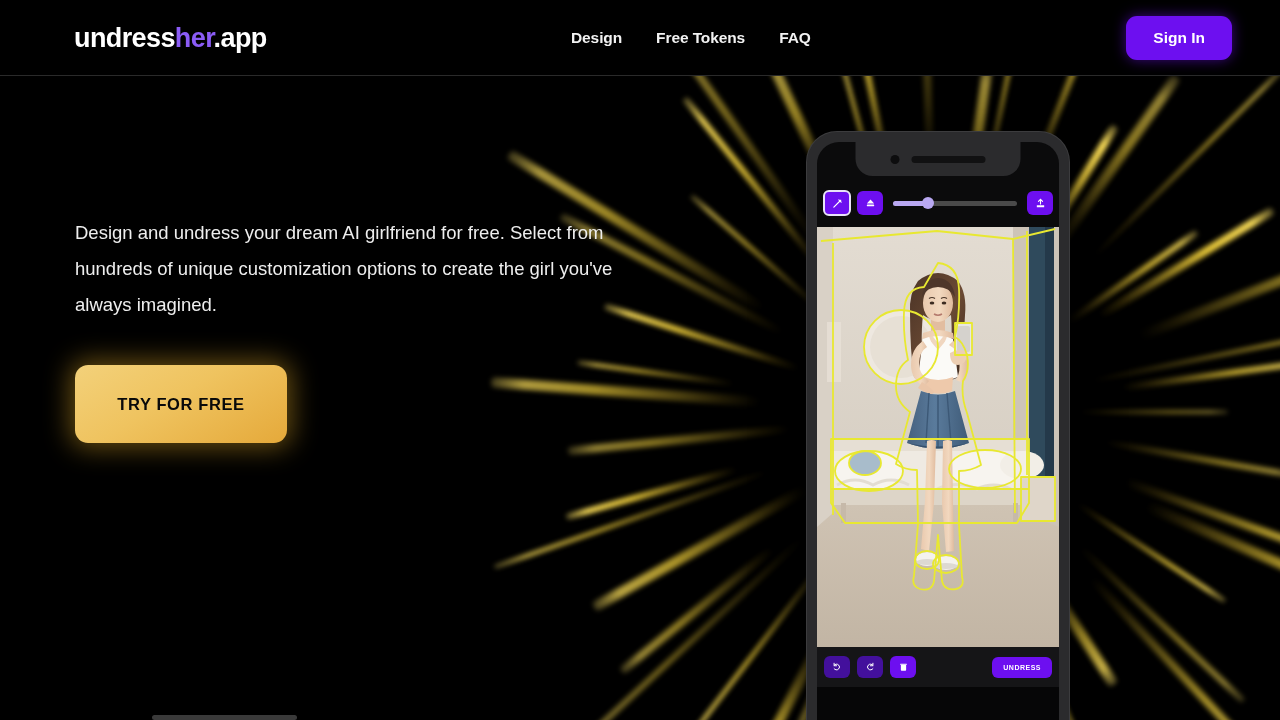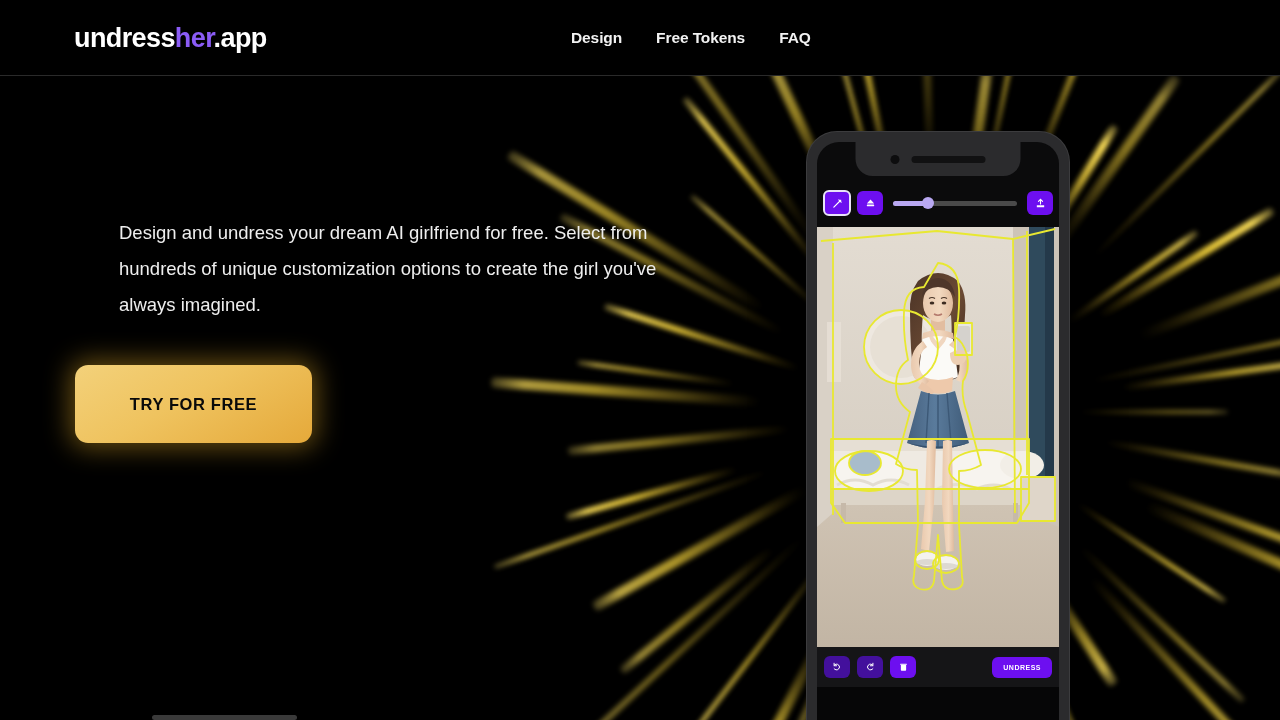--- a/index.html
+++ b/index.html
@@ -63,25 +63,24 @@
     font-size: 47px; font-weight: 700;
     color: #ffffff; line-height: 1.47;
     letter-spacing: -1px;
   }
   .headline .l2 { display: block; }
   .subcopy {
     margin-top: 47px;
     font-size: 18.5px; line-height: 1.95;
     color: #eeeeee; font-weight: 400;
     max-width: 575px;
-    margin-left: 44px;
   }
   .cta {
     display: block; margin-top: 42px;
-    width: 237px; height: 78px;
+    width: 212px; height: 78px;
     border: none; border-radius: 13px;
     background: linear-gradient(150deg, #f3d17a 0%, #efc35f 45%, #e5a93a 100%);
     color: #0a0a0a;
     font-size: 16.5px; font-weight: 700; letter-spacing: 0.6px;
     cursor: pointer;
     box-shadow: 0 0 26px 5px rgba(240,180,40,0.42);
     font-family: "Liberation Sans", sans-serif;
   }
 
   
@@ -239,20 +238,21 @@
   <div class="logo">
     <span>undress</span><span class="accent">her</span><span class="tld">.app</span>
   </div>
 
   <nav class="nav">
     <a href="#">Design</a>
     <a href="#">Free Tokens</a>
     <a href="#">FAQ</a>
   </nav>
 
+  <button class="signin">Sign In</button>
 </div>
 
 <div class="hero-left">
   <p class="subcopy">Design and undress your dream AI girlfriend for free. Select from hundreds of unique customization options to create the girl you've always imagined.</p>
   <button class="cta">TRY FOR FREE</button>
 </div>
 
 <div class="burst-wrap" id="burst">
     <div class="ray" style="width: 150px; transform: rotate(0deg) translateX(140px); opacity: 0.45; height: 4px;"></div>
     <div class="ray" style="width: 197px; transform: rotate(9.92609deg) translateX(169px); opacity: 0.58; height: 6px;"></div>

